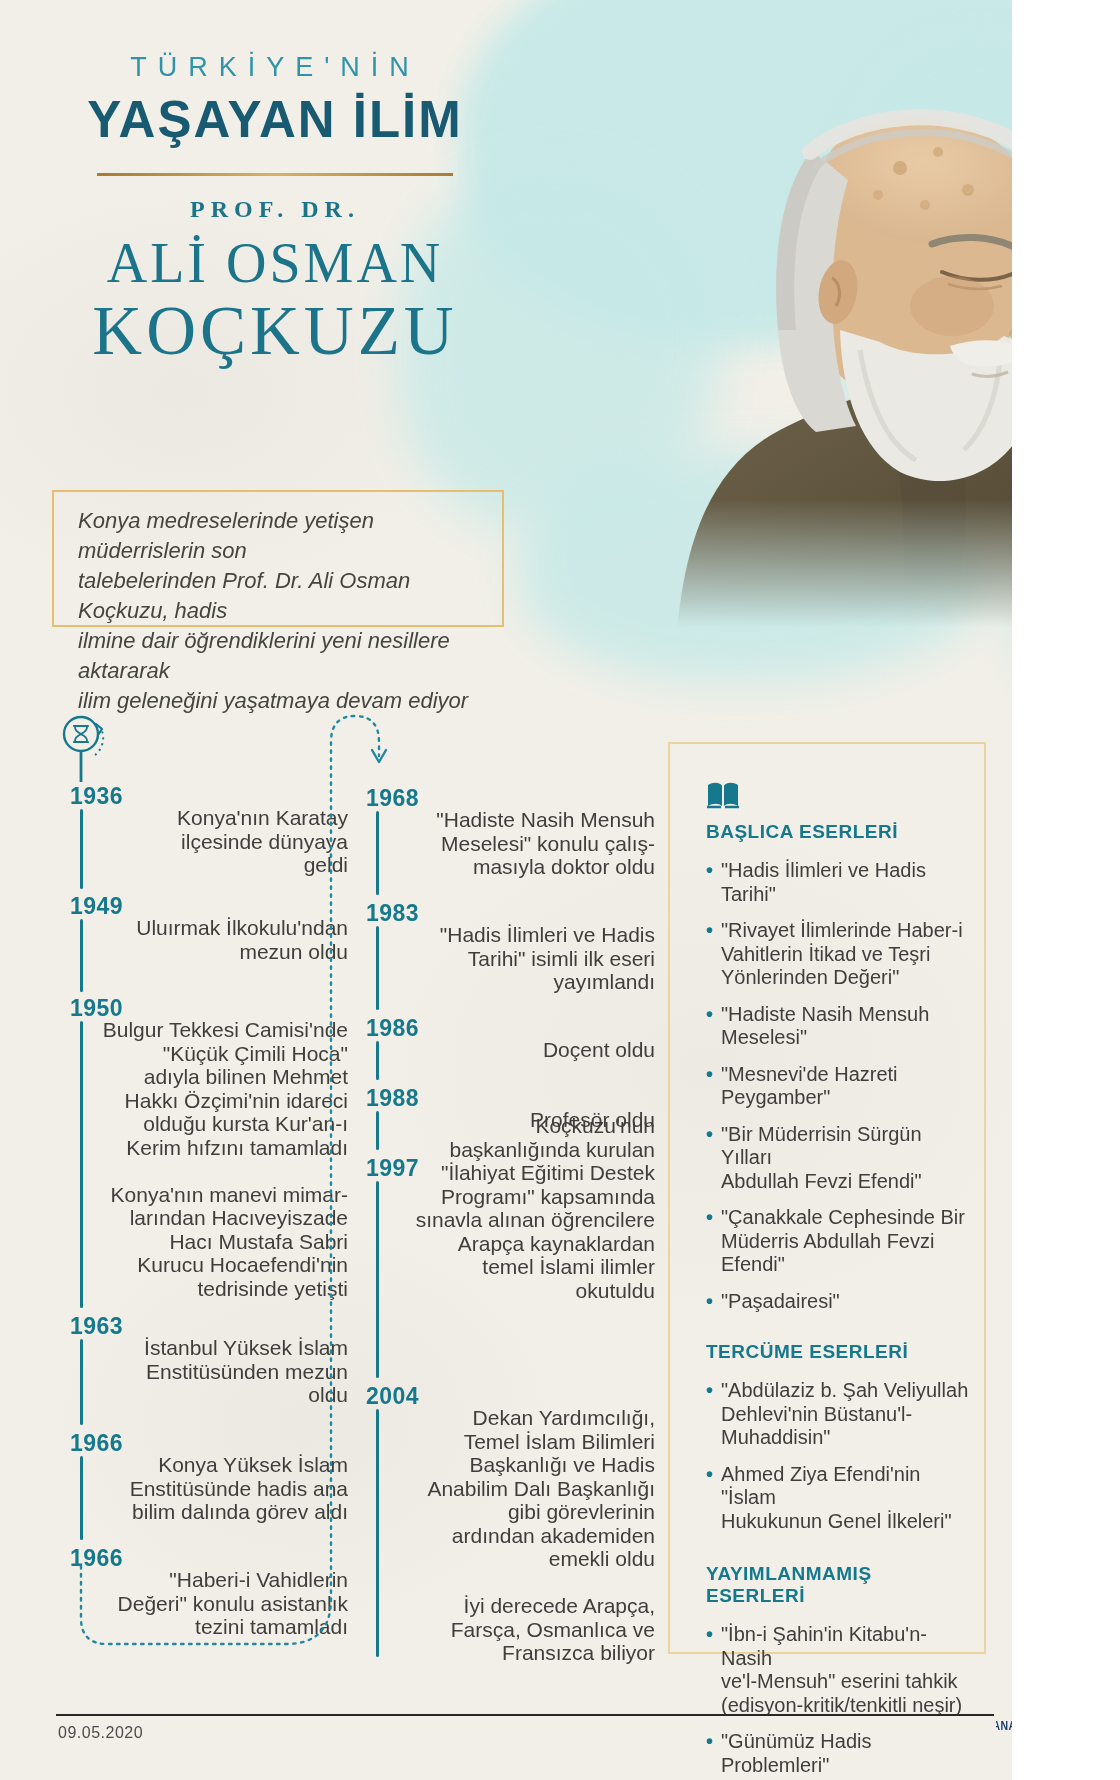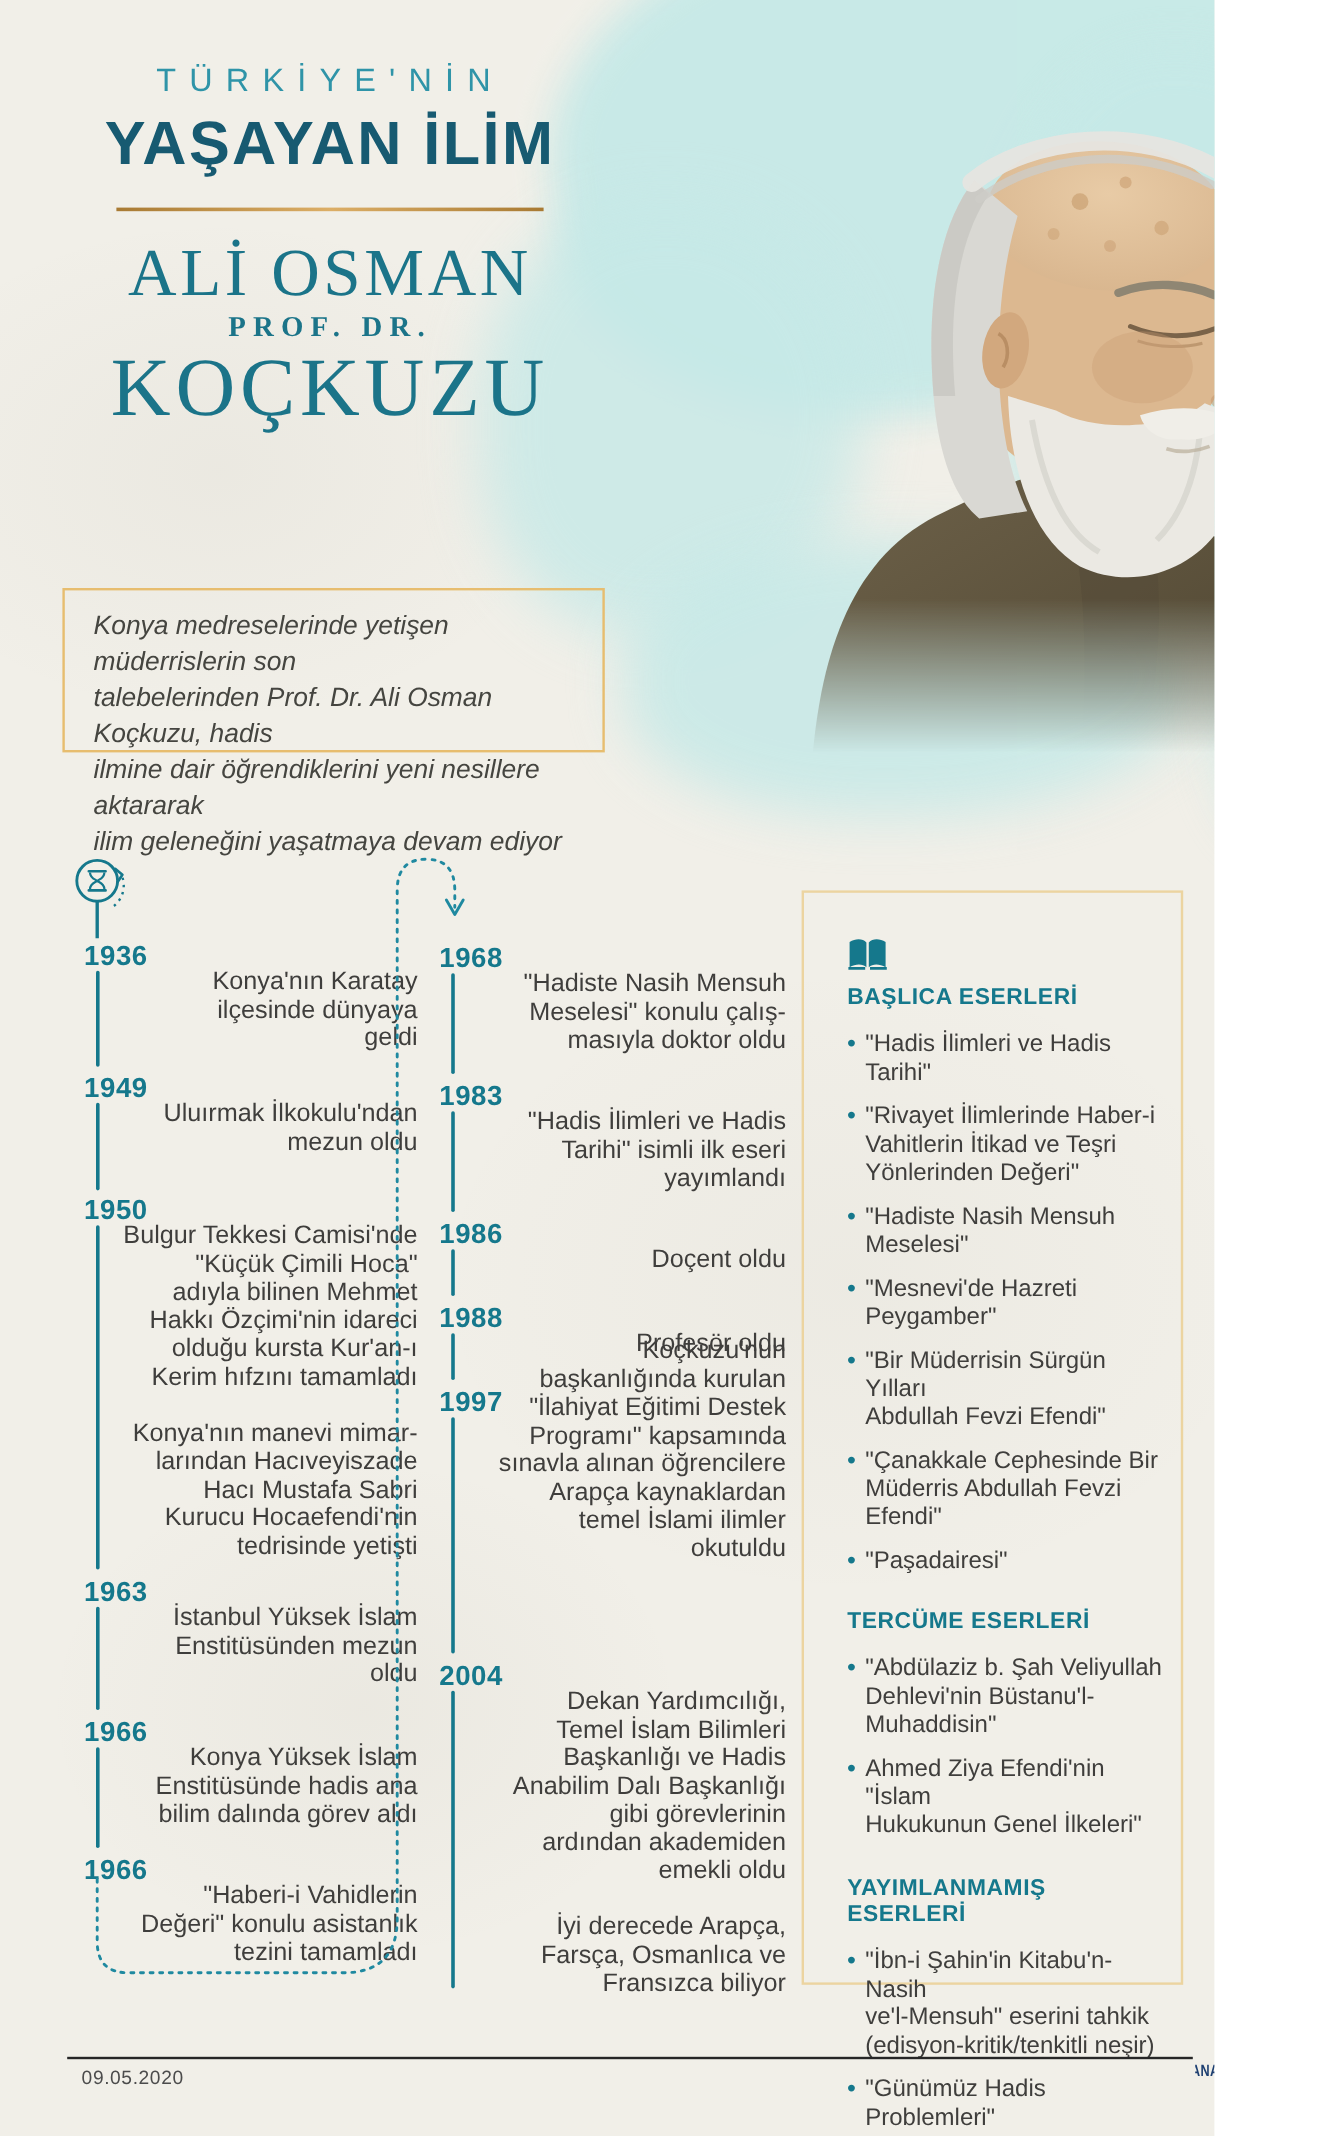--- a/index.html
+++ b/index.html
@@ -36,21 +36,21 @@
          box-sizing:border-box;padding:38px 8px 0 36px;}
   .panel h3{font-size:19px;font-weight:800;color:#15788c;letter-spacing:.5px;margin:0 0 16px 0;}
   .panel .sec2{margin-top:28px;}
   .panel .sec3{margin-top:30px;}
   .panel ul{list-style:none;margin:0;padding:0;}
   .panel li{position:relative;padding-left:15px;margin-bottom:13px;font-size:20px;line-height:23.5px;
             color:#3f3e3c;white-space:pre-line;}
   .panel li::before{content:"\2022";position:absolute;left:0;top:0;color:#15788c;font-weight:700;}
   .bookicon{display:block;margin:0 0 12px 0;}
   .frule{position:absolute;left:56px;top:1714px;width:938px;height:2px;background:#262626;}
-  .fdate{position:absolute;left:68px;top:1724px;font-size:16px;color:#4c4c4c;letter-spacing:.5px;}
+  .fdate{position:absolute;left:58px;top:1724px;font-size:16px;color:#4c4c4c;letter-spacing:.5px;}
   .overlay{position:absolute;left:0;top:0;pointer-events:none;}
 </style>
 </head>
 <body>
 
 <div class="page">
 
   <div class="wash w1"></div>
   <div class="wash w2"></div>
   <div class="wash w3"></div>
@@ -96,22 +96,22 @@
     <path d="M380,350 C390,408 408,444 436,460" fill="none" stroke="#d6d4cd" stroke-width="5" opacity=".8"></path>
     <path d="M520,360 C516,400 504,430 484,450" fill="none" stroke="#d6d4cd" stroke-width="5" opacity=".8"></path>
     <path d="M470,346 C496,338 522,338 544,348 C540,362 520,368 504,366 C488,368 474,360 470,346 Z" fill="#f0eee8"></path>
     <path d="M492,374 C504,378 518,376 528,372" fill="none" stroke="#b9ae9a" stroke-width="3" opacity=".7"></path>
   </svg>
 
   <div class="header">
     <div class="kicker">TÜRKİYE'NİN</div>
     <div class="title">YAŞAYAN İLİM</div>
     <div class="divider"></div>
+    <div class="serif prof">PROF. DR.</div>
     <div class="serif name1">ALİ OSMAN</div>
-    <div class="serif prof">PROF. DR.</div>
     <div class="serif name2">KOÇKUZU</div>
   </div>
 
   <div class="intro">
     <p>Konya medreselerinde yetişen müderrislerin son
 talebelerinden Prof. Dr. Ali Osman Koçkuzu, hadis
 ilmine dair öğrendiklerini yeni nesillere aktararak
 ilim geleneğini yaşatmaya devam ediyor</p>
   </div>
 

